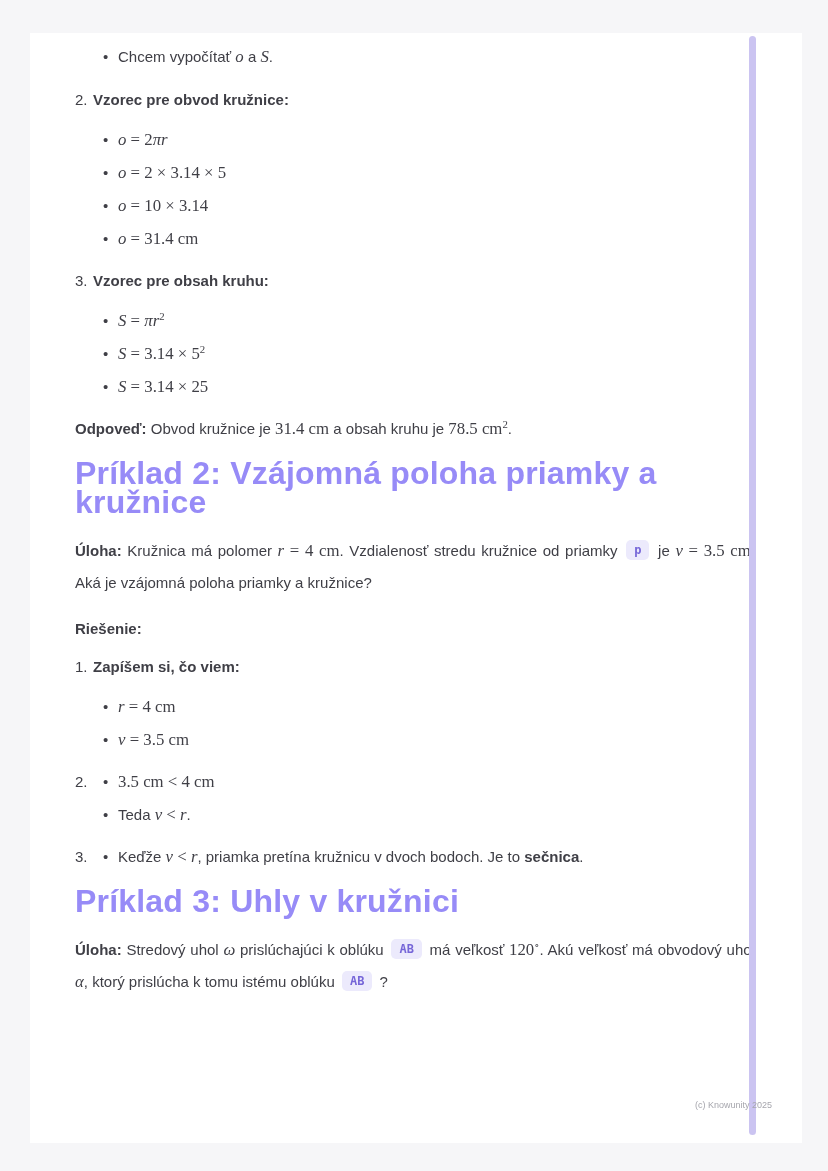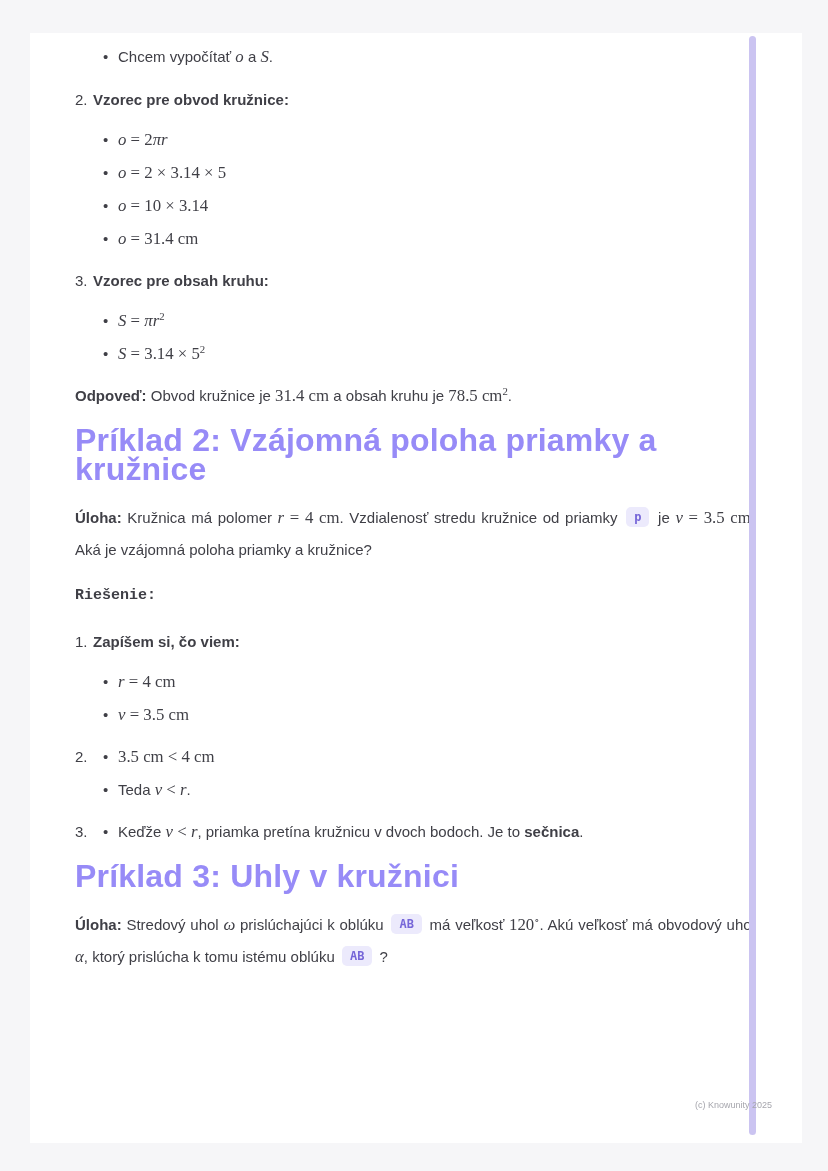--- a/index.html
+++ b/index.html
@@ -23,21 +23,21 @@
   .ol-body { flex: 1; min-width: 0; }
   .ol-title { margin: 0 0 17px; }
 
   .sub-ul { list-style: none; margin: 0; padding: 0 8px 0 10px; }
   .sub-ul > li { position: relative; padding-left: 15px; margin: 0 0 10px; }
   .sub-ul > li:last-child { margin-bottom: 0; }
   .sub-ul > li::before { content: "•"; position: absolute; left: 0; }
 
   .para { margin: 0 0 19px; }
   .para-task { line-height: 32px; text-align: justify; margin-bottom: 18px; }
-  .para-riesenie { margin-bottom: 23px; font-family: Liberation Mono, monospace; }
+  .para-riesenie { margin-bottom: 15px; }
 
   h2.section-h {
     font-size: 32px; line-height: 29px; font-weight: 700;
     color: var(--accent, #978bf7); margin: 0 0 18px; letter-spacing: 0.2px;
   }
 
   .seg { white-space: pre-wrap; }
   .seg-b { font-weight: 700; }
   .seg-mi, .seg-mn { font-family: "Liberation Serif", "DejaVu Serif", serif; font-size: 1.12em; }
   .seg-mi { font-style: italic; }
@@ -78,20 +78,21 @@
         </div>
       </div>
 
       <div class="ol-block">
         <span class="ol-num">3.</span>
         <div class="ol-body">
           <div class="ol-title"><span class="seg seg-b">Vzorec pre obsah kruhu:</span></div>
           <ul class="sub-ul">
             <li><span class="seg seg-mi">S</span><span class="seg seg-mn"> = </span><span class="seg seg-mi">πr</span><sup class="seg seg-sup">2</sup></li>
             <li><span class="seg seg-mi">S</span><span class="seg seg-mn"> = 3.14 × 5</span><sup class="seg seg-sup">2</sup></li>
+            <li><span class="seg seg-mi">S</span><span class="seg seg-mn"> = 3.14 × 25</span></li>
           </ul>
         </div>
       </div>
 
       <p class="para"><span class="seg seg-b">Odpoveď:</span><span class="seg seg-t"> Obvod kružnice je </span><span class="seg seg-mn">31.4 cm</span><span class="seg seg-t"> a obsah kruhu je </span><span class="seg seg-mn">78.5 cm</span><sup class="seg seg-sup">2</sup><span class="seg seg-t">.</span></p>
 
       <h2 class="section-h">Príklad 2: Vzájomná poloha priamky a kružnice</h2>
 
       <p class="para para-task"><span class="seg seg-b">Úloha:</span><span class="seg seg-t"> Kružnica má polomer </span><span class="seg seg-mi">r</span><span class="seg seg-mn"> = 4 cm</span><span class="seg seg-t">. Vzdialenosť stredu kružnice od priamky </span><span class="seg seg-c">p</span><span class="seg seg-t"> je </span><span class="seg seg-mi">v</span><span class="seg seg-mn"> = 3.5 cm</span><span class="seg seg-t">. Aká je vzájomná poloha priamky a kružnice?</span></p>
 

